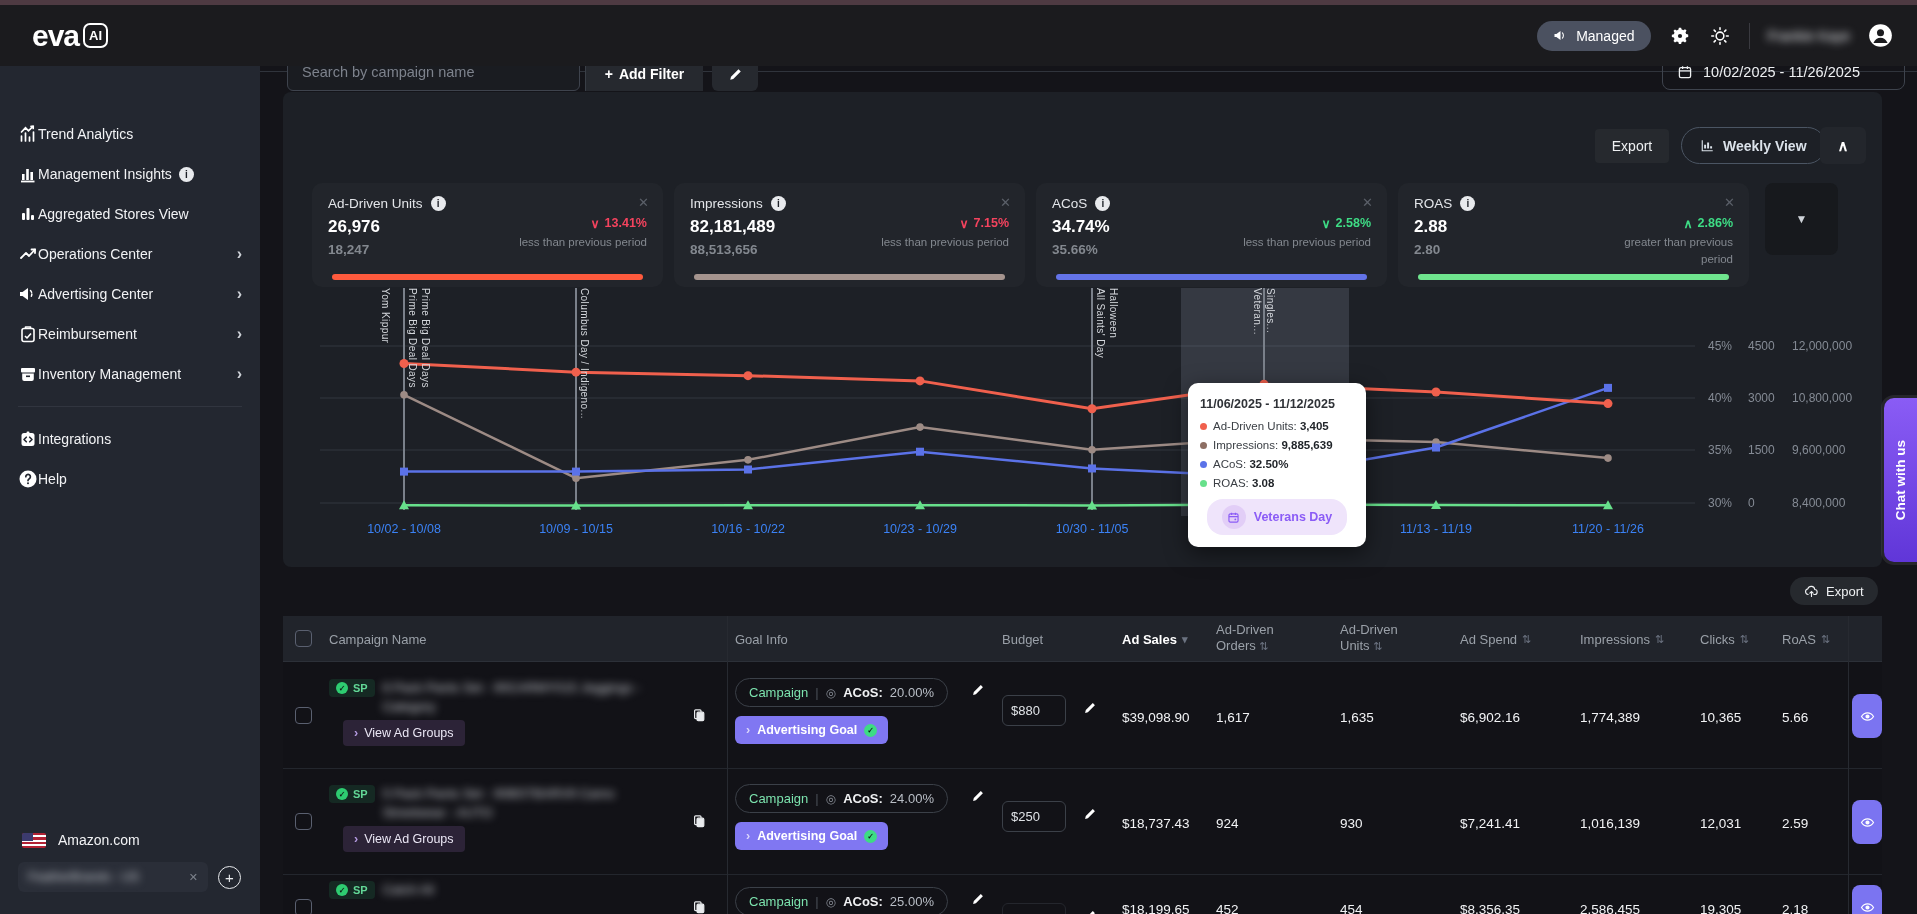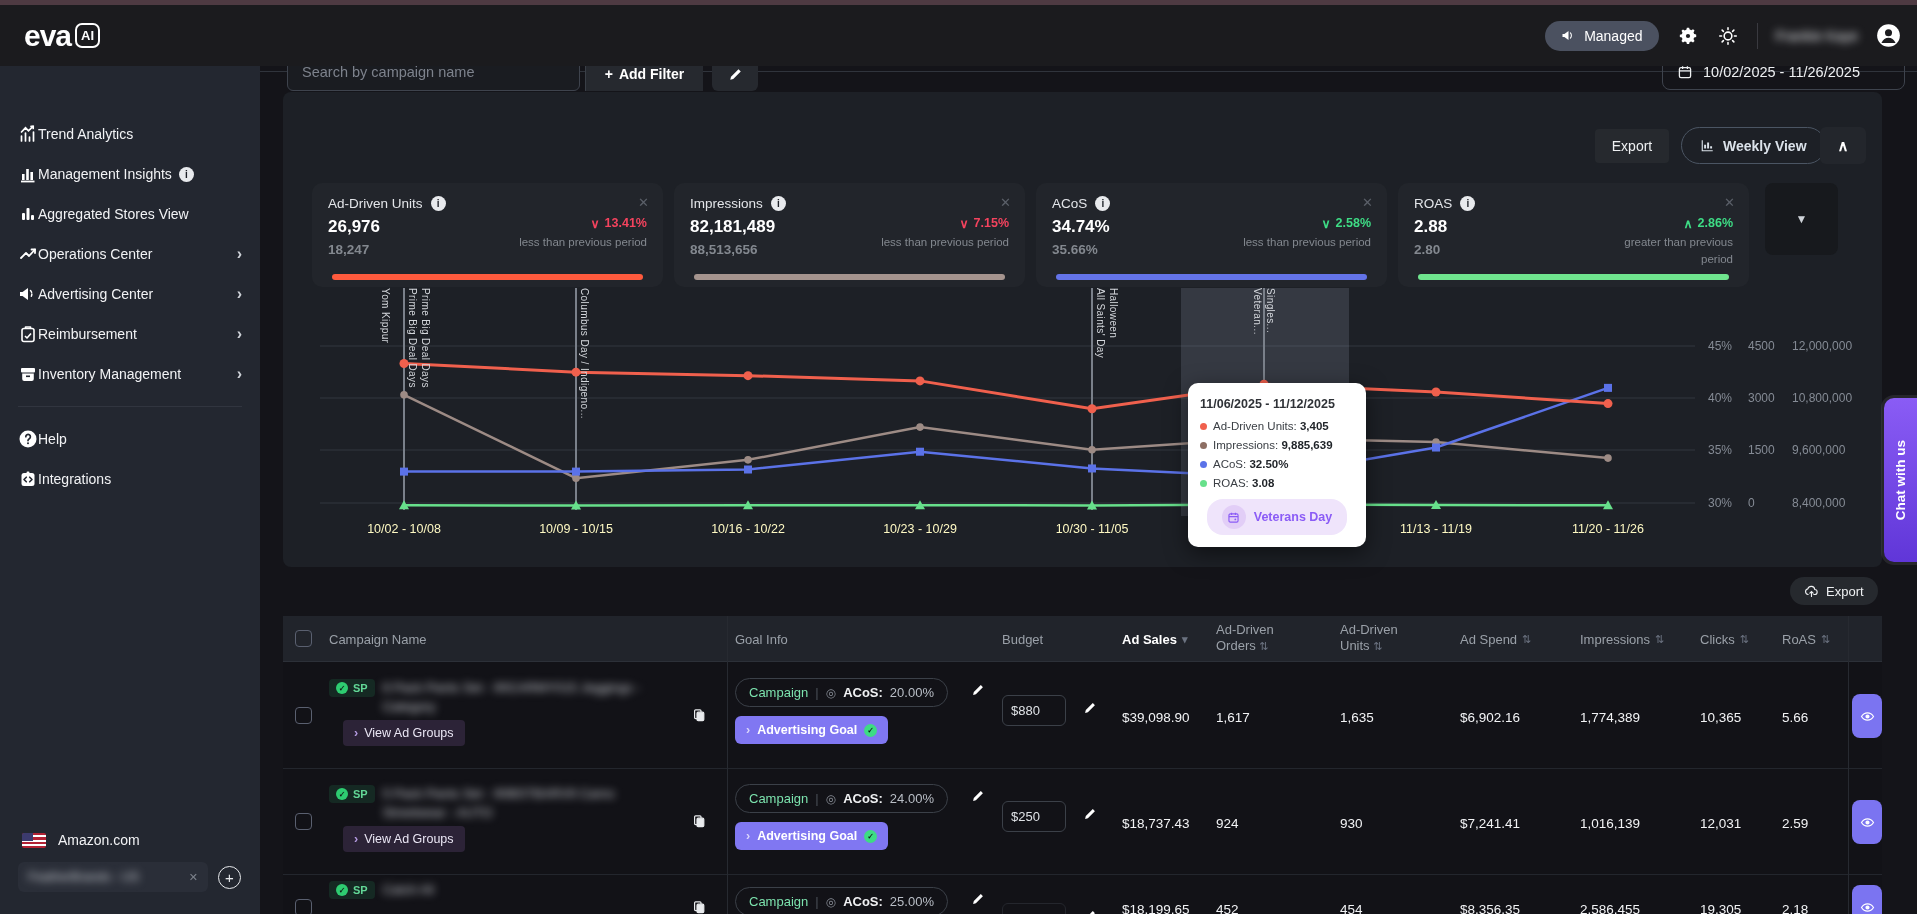--- a/index.html
+++ b/index.html
@@ -3,21 +3,21 @@
 <meta charset="utf-8">
 <style>
   * { margin:0; padding:0; box-sizing:border-box; }
   body { background:#000; }
   .page { width:1917px; height:914px; position:relative; overflow:hidden; background:#141419;
           font-family:"Liberation Sans", sans-serif; color:#e8eaed; }
 
   
   .top-strip { position:absolute; left:0; top:0; width:100%; height:5px; background:#4e3a42; z-index:60; }
   header { position:absolute; left:0; top:5px; width:100%; height:61px; background:#1b1b1e; z-index:50;
-           display:flex; align-items:center; padding:0 16px; }
+           display:flex; align-items:center; padding:0 24px; }
   .logo { display:flex; align-items:center; gap:4px; margin-left:8px; }
   .logo-text { font-size:30px; font-weight:bold; letter-spacing:-1px; color:#fff; }
   .logo-badge { border:2.5px solid #fff; border-radius:7px; font-size:13px; font-weight:bold; padding:3px 4px; color:#fff; }
   .header-right { margin-left:auto; display:flex; align-items:center; gap:18px; }
   .managed-pill { display:flex; align-items:center; gap:8px; background:#4b5160; border-radius:17px;
                   padding:7px 16px; font-size:14px; color:#fff; cursor:pointer; }
   .icon-btn { color:#fff; display:flex; align-items:center; cursor:pointer; }
   .hdr-divider { width:1px; height:26px; background:#3a3a40; }
   .user-name { font-size:14px; color:#e6e8ec; filter:blur(4px); }
   svg.ic { display:block; }
@@ -81,21 +81,21 @@
   .kpi-value { position:absolute; left:16px; top:34px; font-size:17px; font-weight:bold; color:#fff; }
   .kpi-prev { position:absolute; left:16px; top:59px; font-size:13.5px; font-weight:bold; color:#83888f; }
   .kpi-change { position:absolute; right:16px; top:33px; font-size:12.5px; font-weight:bold; display:flex; gap:5px; }
   .kpi-note { position:absolute; right:16px; top:51px; font-size:11.5px; color:#83888f; text-align:right; line-height:1.5; width:140px; }
   .kpi-bar { position:absolute; left:20px; right:20px; bottom:7px; height:6px; border-radius:3px; }
   .kpi-dropdown { position:absolute; left:1482px; top:91px; width:73px; height:72px; background:#17191d; border-radius:8px;
                   border:none; color:#cfd3d9; font-size:12px; cursor:pointer; }
 
   .chart-area { position:absolute; left:0; top:0; width:1599px; height:475px; pointer-events:none; }
   .axis-lab { position:absolute; font-size:12px; color:#858b95; }
-  .x-lab { position:absolute; top:430px; font-size:12.5px; color:#fef9c3; transform:translateX(-50%); white-space:nowrap; }
+  .x-lab { position:absolute; top:430px; font-size:12.5px; color:#3b82f6; transform:translateX(-50%); white-space:nowrap; }
   .evt-lab { position:absolute; top:196px; writing-mode:vertical-rl; font-size:10px; color:#d4d7dc; letter-spacing:.4px;
              max-height:225px; overflow:hidden; white-space:nowrap; }
 
   
   .tooltip { position:absolute; left:1188px; top:383px; width:178px; background:#fff; border-radius:10px; z-index:40;
              padding:14px 12px 12px; box-shadow:0 6px 22px rgba(0,0,0,.5); }
   .tt-title { font-size:12.5px; font-weight:bold; color:#2f3237; margin-bottom:9px; }
   .tt-row { display:flex; align-items:center; gap:6px; font-size:11.5px; color:#3c4046; margin-bottom:7px; }
   .tt-dot { width:7px; height:7px; border-radius:50%; flex:0 0 7px; }
   .tt-val { font-weight:bold; color:#1f2328; }
@@ -284,35 +284,35 @@
             </svg></span>
     <span class="nav-label">Inventory Management</span>
 
     <span class="nav-chevron" style="display: inline;">›</span>
   </div>
 </nav>
     <div class="nav-divider"></div>
     <nav id="nav-secondary">
   <div class="nav-item">
     <span class="nav-icon"><svg width="20" height="20" viewBox="0 0 20 20">
+              <rect x="3.5" y="4" width="13" height="13" rx="2.5" fill="#fff"></rect>
+              <path d="M8.3 8.2L6 10.5l2.3 2.3M11.7 8.2l2.3 2.3-2.3 2.3" stroke="#232730" stroke-width="1.6" fill="none" stroke-linecap="round" stroke-linejoin="round"></path>
+              <rect x="8.5" y="2.5" width="3" height="2" rx="1" fill="#fff"></rect>
+            </svg></span>
+    <span class="nav-label">Integrations</span>
+
+  </div>
+
+  <div class="nav-item">
+    <span class="nav-icon"><svg width="20" height="20" viewBox="0 0 20 20">
               <circle cx="10" cy="10" r="8.5" fill="#fff"></circle>
               <path d="M7.8 7.7a2.3 2.3 0 113.5 2c-.8.5-1.3 1-1.3 1.9" stroke="#232730" stroke-width="1.7" fill="none" stroke-linecap="round"></path>
               <circle cx="10" cy="14.3" r="1" fill="#232730"></circle>
             </svg></span>
     <span class="nav-label">Help</span>
-
-  </div>
-
-  <div class="nav-item">
-    <span class="nav-icon"><svg width="20" height="20" viewBox="0 0 20 20">
-              <rect x="3.5" y="4" width="13" height="13" rx="2.5" fill="#fff"></rect>
-              <path d="M8.3 8.2L6 10.5l2.3 2.3M11.7 8.2l2.3 2.3-2.3 2.3" stroke="#232730" stroke-width="1.6" fill="none" stroke-linecap="round" stroke-linejoin="round"></path>
-              <rect x="8.5" y="2.5" width="3" height="2" rx="1" fill="#fff"></rect>
-            </svg></span>
-    <span class="nav-label">Integrations</span>
 
   </div>
 </nav>
     <div class="sidebar-bottom">
       <div class="marketplace">
         <span class="flag"></span>
         <span>Amazon.com</span>
       </div>
       <div class="store-select">
         <div class="store-pill">

